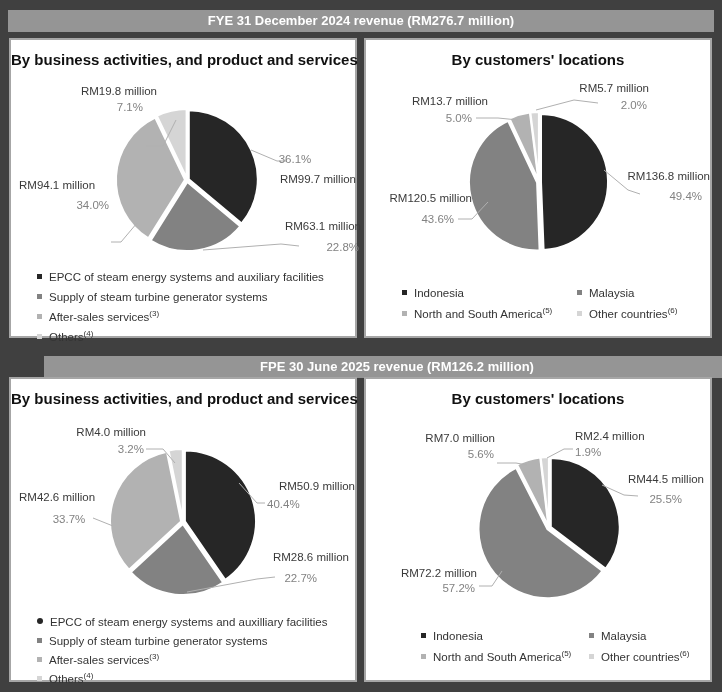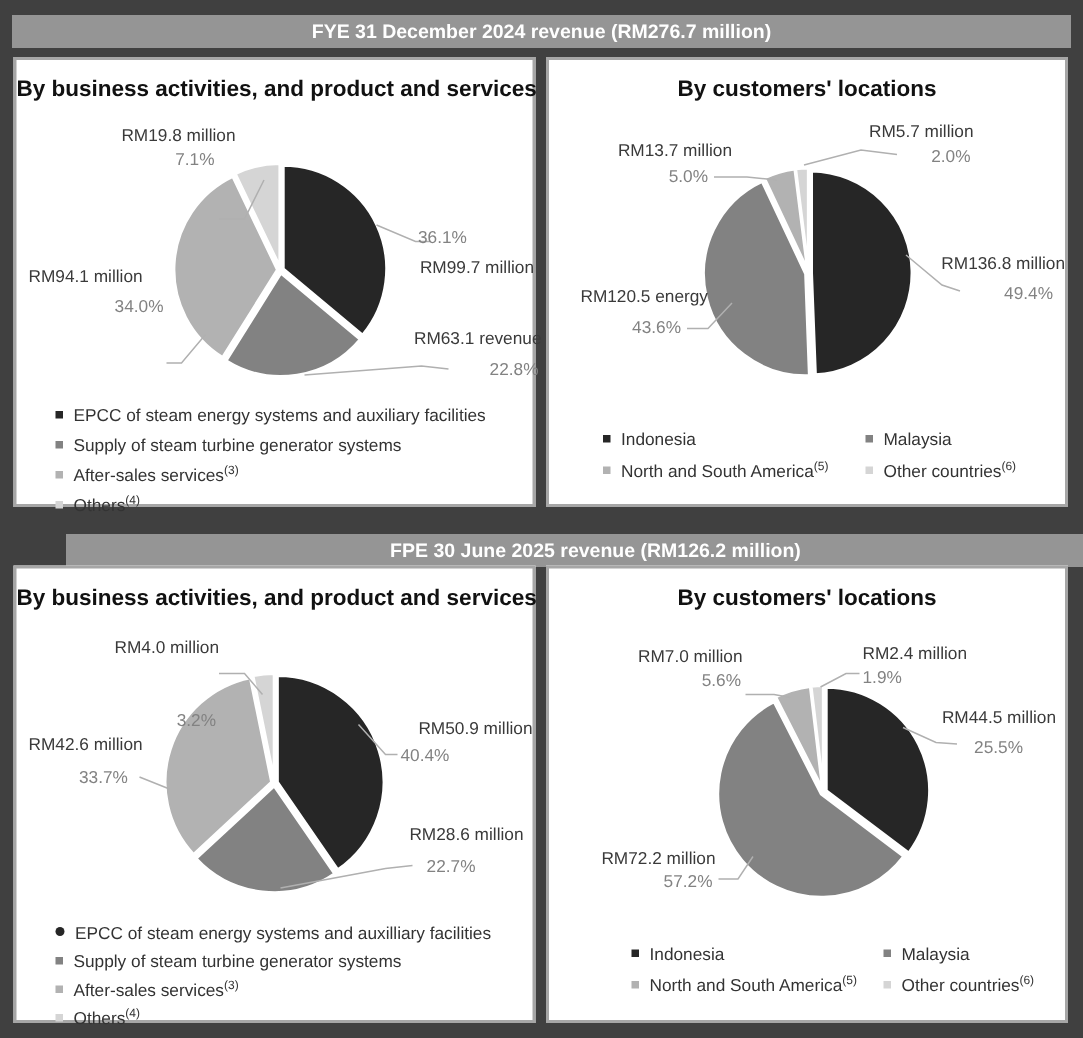--- a/index.html
+++ b/index.html
@@ -45,21 +45,21 @@
         <polyline points="100,202 110,202 126,183"></polyline>
         <polyline points="192,210 270,204 288,206"></polyline>
       </g>
     </svg>
     <div class="lbl v" style="left:46px;top:45px;width:100px;text-align:right;">RM19.8 million</div>
     <div class="lbl p" style="left:72px;top:61px;width:60px;text-align:right;">7.1%</div>
     <div class="lbl v" style="left:245px;top:96px;width:100px;text-align:right;margin-top:37px;">RM99.7 million</div>
     <div class="lbl p" style="left:244px;top:113px;width:80px;text-align:center;">36.1%</div>
     <div class="lbl v" style="left:8px;top:139px;width:100px;text-align:left;">RM94.1 million</div>
     <div class="lbl p" style="left:38px;top:159px;width:60px;text-align:right;">34.0%</div>
-    <div class="lbl v" style="left:250px;top:180px;width:100px;text-align:right;">RM63.1 revenue</div>
+    <div class="lbl v" style="left:250px;top:180px;width:100px;text-align:right;">RM63.1 million</div>
     <div class="lbl p" style="left:288px;top:201px;width:60px;text-align:right;">22.8%</div>
     <div class="legend legend-col" style="left:26px;top:224px;">
       <div class="li"><span class="bullet" style="background: rgb(38, 38, 38);"></span><span>EPCC of steam energy systems and auxiliary facilities</span><sup></sup></div>
       <div class="li"><span class="bullet" style="background: rgb(130, 130, 130);"></span><span>Supply of steam turbine generator systems</span><sup></sup></div>
       <div class="li"><span class="bullet" style="background: rgb(178, 178, 178);"></span><span>After-sales services</span><sup>(3)</sup></div>
       <div class="li"><span class="bullet" style="background: rgb(213, 213, 213);"></span><span>Others</span><sup>(4)</sup></div>
     </div>
   </div>
 
   <div class="panel" style="left:364px;top:38px;height:300px;">
@@ -77,21 +77,21 @@
         <polyline points="238,130 262,150 274,154"></polyline>
         <polyline points="92,179 106,179 122,162"></polyline>
       </g>
     </svg>
     <div class="lbl v" style="left:193px;top:42px;width:90px;text-align:right;">RM5.7 million</div>
     <div class="lbl p" style="left:221px;top:59px;width:60px;text-align:right;">2.0%</div>
     <div class="lbl v" style="left:22px;top:55px;width:100px;text-align:right;">RM13.7 million</div>
     <div class="lbl p" style="left:46px;top:72px;width:60px;text-align:right;">5.0%</div>
     <div class="lbl v" style="left:244px;top:130px;width:100px;text-align:right;">RM136.8 million</div>
     <div class="lbl p" style="left:276px;top:150px;width:60px;text-align:right;">49.4%</div>
-    <div class="lbl v" style="left:6px;top:152px;width:100px;text-align:right;">RM120.5 energy</div>
+    <div class="lbl v" style="left:6px;top:152px;width:100px;text-align:right;">RM120.5 million</div>
     <div class="lbl p" style="left:28px;top:173px;width:60px;text-align:right;">43.6%</div>
     <div class="legend legend-grid" style="left:36px;top:239px;grid-template-columns:175px auto;">
       <div class="li"><span class="bullet" style="background: rgb(38, 38, 38);"></span><span>Indonesia</span><sup></sup></div>
       <div class="li"><span class="bullet" style="background: rgb(130, 130, 130);"></span><span>Malaysia</span><sup></sup></div>
       <div class="li"><span class="bullet" style="background: rgb(178, 178, 178);"></span><span>North and South America</span><sup>(5)</sup></div>
       <div class="li"><span class="bullet" style="background: rgb(213, 213, 213);"></span><span>Other countries</span><sup>(6)</sup></div>
     </div>
   </div>
 
   <div class="section-header" style="top:356px;margin-left:36px;">FPE 30 June 2025 revenue (RM126.2 million)</div>
@@ -106,21 +106,21 @@
           <path d="M 171.8 141.0 L 157.6 71.4 A 71 71 0 0 1 171.8 70.0 Z" fill="#d5d5d5" stroke="#ffffff" stroke-width="2" stroke-linejoin="round"></path>
         </g>
       <g class="leaders">
         <polyline points="135,70 152,70 164,84"></polyline>
         <polyline points="228,104 246,124 254,124"></polyline>
         <polyline points="82,139 102,147"></polyline>
         <polyline points="176,213 246,200 264,198"></polyline>
       </g>
     </svg>
     <div class="lbl v" style="left:45px;top:47px;width:90px;text-align:right;">RM4.0 million</div>
-    <div class="lbl p" style="left:73px;top:64px;width:60px;text-align:right;margin-top:32px;">3.2%</div>
+    <div class="lbl p" style="left:73px;top:64px;width:60px;text-align:right;">3.2%</div>
     <div class="lbl v" style="left:244px;top:101px;width:100px;text-align:right;">RM50.9 million</div>
     <div class="lbl p" style="left:256px;top:119px;width:50px;text-align:left;">40.4%</div>
     <div class="lbl v" style="left:8px;top:112px;width:100px;text-align:left;">RM42.6 million</div>
     <div class="lbl p" style="left:33px;top:134px;width:50px;text-align:center;">33.7%</div>
     <div class="lbl v" style="left:238px;top:172px;width:100px;text-align:right;">RM28.6 million</div>
     <div class="lbl p" style="left:246px;top:193px;width:60px;text-align:right;">22.7%</div>
     <div class="legend legend-col" style="left:26px;top:230px;">
       <div class="li" style="height:19px;line-height:19px;"><span class="bullet round" style="background: rgb(38, 38, 38);"></span><span>EPCC of steam energy systems and auxilliary facilities</span><sup></sup></div>
       <div class="li" style="height:19px;line-height:19px;"><span class="bullet" style="background: rgb(130, 130, 130);"></span><span>Supply of steam turbine generator systems</span><sup></sup></div>
       <div class="li" style="height:19px;line-height:19px;"><span class="bullet" style="background: rgb(178, 178, 178);"></span><span>After-sales services</span><sup>(3)</sup></div>

